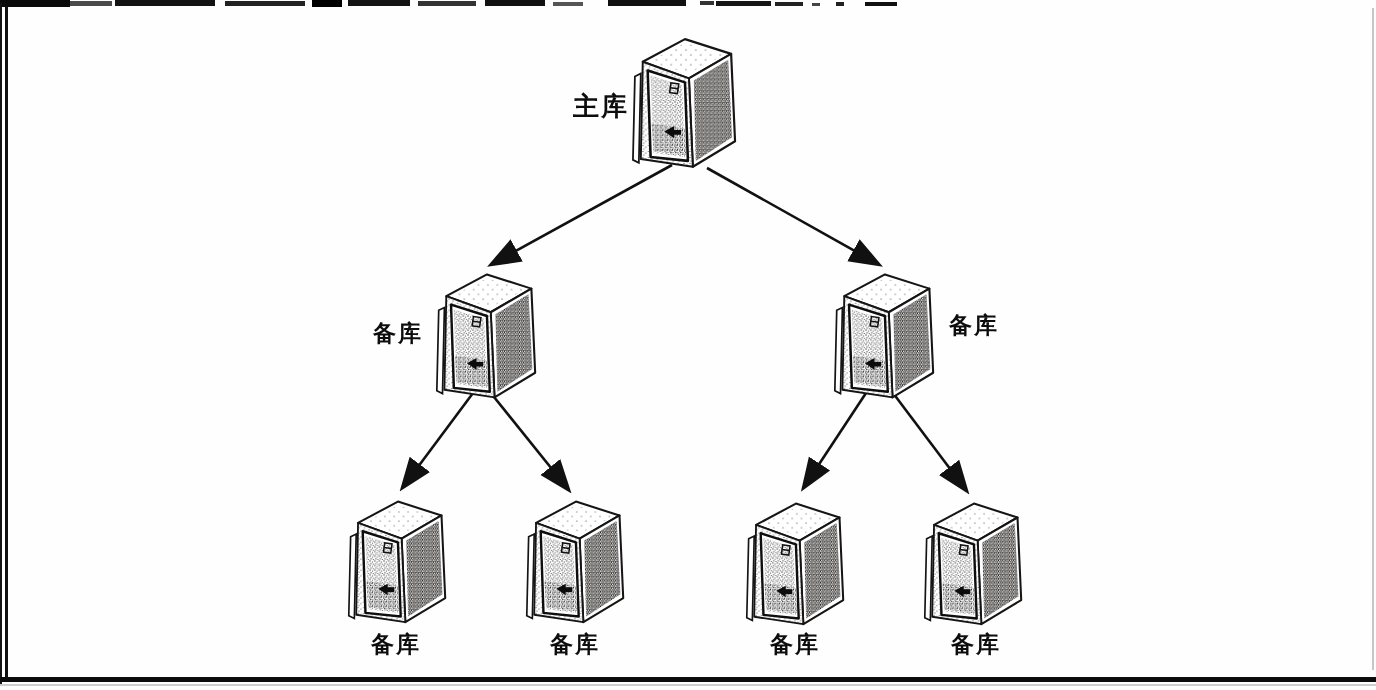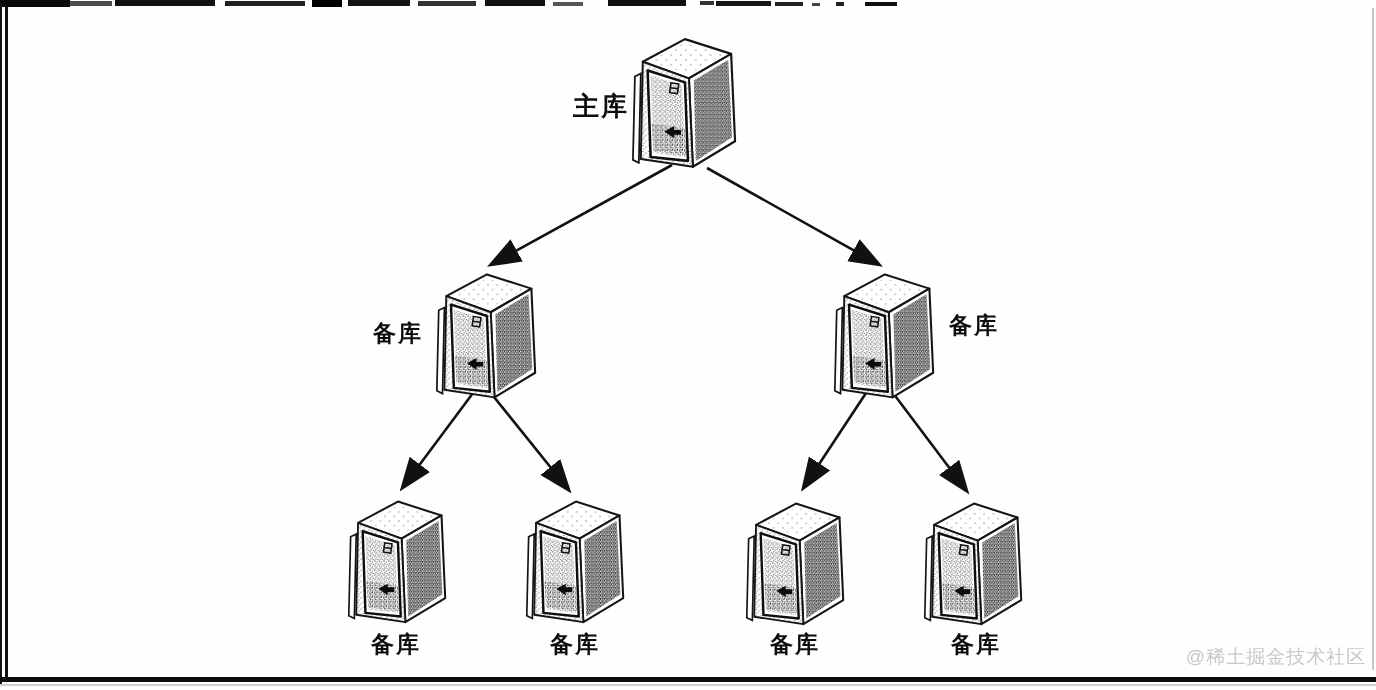--- a/index.html
+++ b/index.html
@@ -163,14 +163,13 @@
   </svg>
 
   <div class="label" style="left:601px;top:106px;font-size:26px;">主库</div>
   <div class="label" style="left:398px;top:333px;">备库</div>
   <div class="label" style="left:974px;top:325px;">备库</div>
   <div class="label" style="left:396px;top:644px;">备库</div>
   <div class="label" style="left:575px;top:644px;">备库</div>
   <div class="label" style="left:795px;top:644px;">备库</div>
   <div class="label" style="left:976px;top:644px;">备库</div>
 
-  <div class="watermark">@稀土掘金技术社区</div>
 </div>
 
 </body></html>

